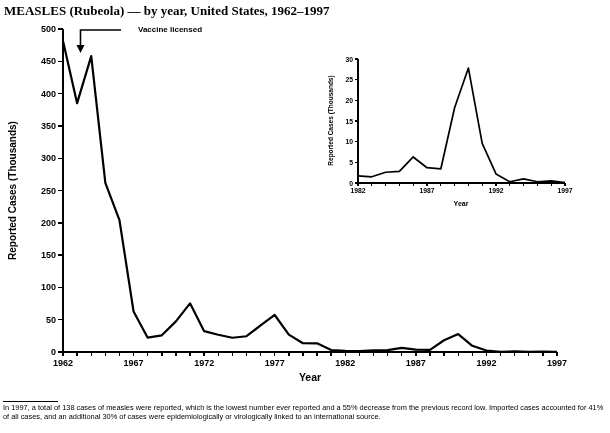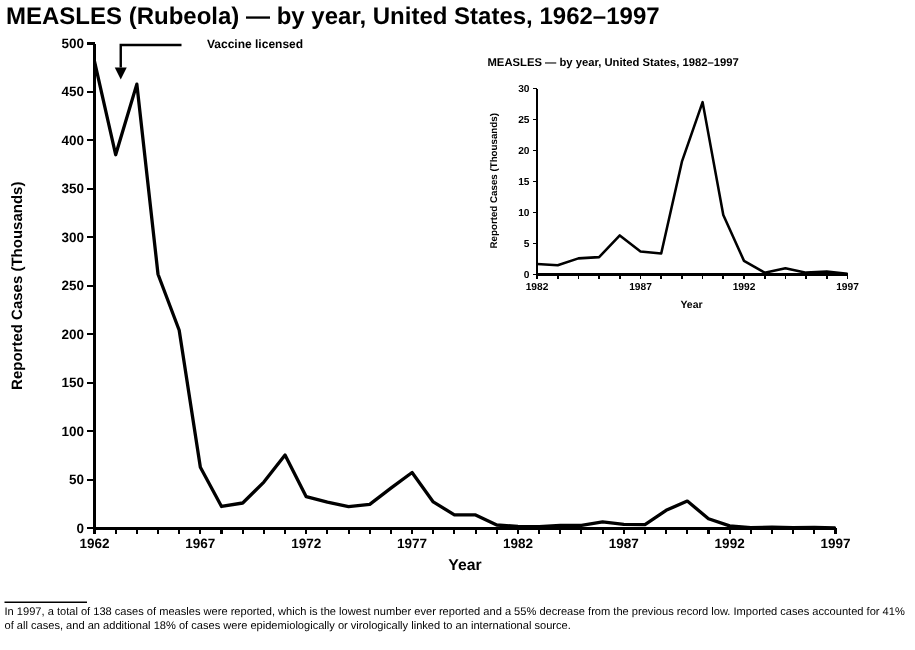--- a/index.html
+++ b/index.html
@@ -1,19 +1,19 @@
 <!DOCTYPE html>
 <html><head>
 <meta charset="utf-8">
 <style>
   html,body{margin:0;padding:0;background:#fff;}
   .canvas{position:relative;width:610px;height:433px;background:#fff;overflow:hidden;
           font-family:"Liberation Sans",sans-serif;color:#000;}
   .abs{position:absolute;}
-  .title{left:4px;top:3px;font-size:16px;font-weight:bold;white-space:nowrap;}
+  .title{left:4px;top:3px;font-size:13px;font-weight:bold;white-space:nowrap;font-family:Liberation Serif, serif;}
   .annot{left:138px;top:25px;font-size:8px;font-weight:bold;white-space:nowrap;}
   .main-ylabel{left:-87px;top:184px;width:200px;height:13px;text-align:center;
                font-size:10px;font-weight:bold;transform:rotate(-90deg);}
   .main-xlabel{left:285px;top:371px;width:50px;text-align:center;font-size:10.5px;font-weight:bold;}
   .inset-title{left:325px;top:37px;font-size:7.5px;font-weight:bold;white-space:nowrap;}
   .inset-ylabel{left:266px;top:116px;width:130px;height:9px;text-align:center;
                 font-size:6.5px;font-weight:bold;transform:rotate(-90deg);}
   .inset-xlabel{left:441px;top:200px;width:40px;text-align:center;font-size:7px;font-weight:bold;}
   .foot-rule{left:3px;top:401px;width:55px;border-top:1.5px solid #000;height:0;}
   .footnote{left:3px;top:403px;width:604px;font-size:7.4px;line-height:1.25;}
@@ -143,23 +143,22 @@
   </svg>
 
   <div class="abs title">MEASLES (Rubeola) — by year, United States, 1962–1997</div>
 
   <div class="abs annot">Vaccine licensed</div>
 
   <div class="abs main-ylabel">Reported Cases (Thousands)</div>
 
   <div class="abs main-xlabel">Year</div>
 
-  <div class="abs inset-title">MEASLES — by year, United States, 1982–1997</div>
 
   <div class="abs inset-ylabel">Reported Cases (Thousands)</div>
 
   <div class="abs inset-xlabel">Year</div>
 
   <div class="abs foot-rule"></div>
 
-  <div class="abs footnote">In 1997, a total of 138 cases of measles were reported, which is the lowest number ever reported and a 55% decrease from the previous record low. Imported cases accounted for 41% of all cases, and an additional 18% of cases were epidemiologically or virologically linked to an international source.</div>
+  <div class="abs footnote">In 1997, a total of 138 cases of measles were reported, which is the lowest number ever reported and a 55% decrease from the previous record low. Imported cases accounted for 41% of all cases, and an additional 30% of cases were epidemiologically or virologically linked to an international source.</div>
 
 </div>
 
 </body></html>

